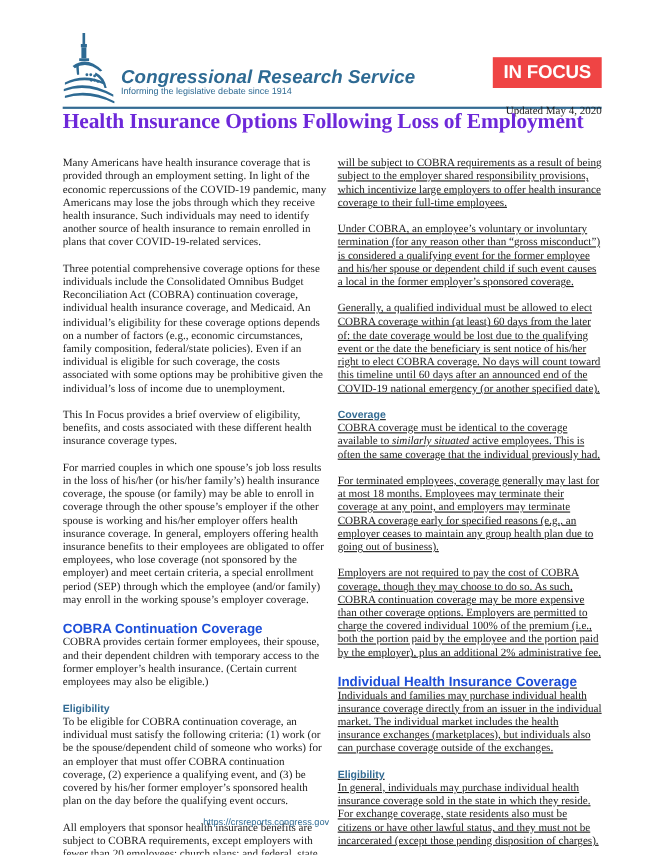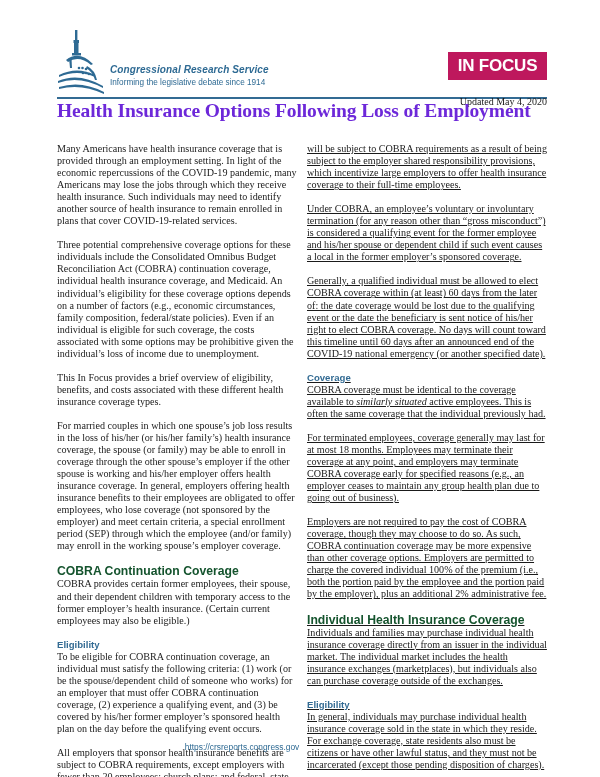--- a/index.html
+++ b/index.html
@@ -2,34 +2,34 @@
 <html><head>
   <meta charset="utf-8">
   <style>
     * { margin: 0; padding: 0; box-sizing: border-box; }
     html, body { width: 600px; height: 777px; background: #ffffff; overflow: hidden; }
     body { position: relative; font-family: "Liberation Serif", "DejaVu Serif", serif; color: #1a1a1a; }
 
     .header { position: absolute; left: 57px; top: 20px; width: 490px; height: 80px; }
     .logo-icon { position: absolute; left: 0; top: 8px; width: 48px; height: 66px; }
     .logo-text { position: absolute; left: 53px; top: 43px; }
-    .logo-title { font-family: "Liberation Sans", "DejaVu Sans", sans-serif; font-weight: bold; font-style: italic; font-size: 10px; color: #2e6a93; letter-spacing: 0.1px; line-height: 14px; }
+    .logo-title { font-family: "Liberation Sans", "DejaVu Sans", sans-serif; font-weight: bold; font-style: italic; font-size: 17px; color: #2e6a93; letter-spacing: 0.1px; line-height: 14px; }
     .logo-tagline { font-family: "Liberation Sans", "DejaVu Sans", sans-serif; font-size: 8.2px; color: #2e6a93; line-height: 10px; margin-top: 1px; }
-    .infocus { position: absolute; right: 0; top: 32px; width: 99px; height: 28px; background: #be185d; color: #ffffff; font-family: "Liberation Sans", "DejaVu Sans", sans-serif; font-weight: bold; font-size: 17px; line-height: 28px; text-align: center; letter-spacing: -0.2px; }
+    .infocus { position: absolute; right: 0; top: 32px; width: 99px; height: 28px; background: #ef4444; color: #ffffff; font-family: "Liberation Sans", "DejaVu Sans", sans-serif; font-weight: bold; font-size: 17px; line-height: 28px; text-align: center; letter-spacing: -0.2px; }
     .header-rule { position: absolute; left: 57px; top: 97px; width: 490px; height: 1.5px; background: #336b93; }
 
     .updated { position: absolute; right: 53px; top: 96px; font-size: 10px; color: #1a1a1a; padding-left: 17px; }
     .title { position: absolute; left: 57px; top: 100px; font-size: 19.5px; font-weight: bold; color: #6d28d9; white-space: nowrap; letter-spacing: -0.1px; }
 
     .col { position: absolute; top: 143px; width: 240px; font-size: 10.1px; line-height: 12.05px; }
     .col-left { left: 57px; }
     .col-right { left: 307px; text-decoration: underline; }
     .col p { margin-bottom: 12px; }
     .col p.tight { margin-bottom: 17px; }
-    .h2 { font-family: "Liberation Sans", "DejaVu Sans", sans-serif; font-weight: bold; color: #14532d; font-size: 12.2px; line-height: 14px; margin-top: 0; }
+    .h2 { font-family: "Liberation Sans", "DejaVu Sans", sans-serif; font-weight: bold; color: #1d4ed8; font-size: 12.2px; line-height: 14px; margin-top: 0; }
     .h3 { font-family: "Liberation Sans", "DejaVu Sans", sans-serif; font-weight: bold; color: #336b93; font-size: 9.6px; line-height: 12px; }
     .em { font-style: italic; }
 
     .footer { position: absolute; left: 0; width: 484px; top: 742px; text-align: center; font-family: "Liberation Sans", "DejaVu Sans", sans-serif; font-size: 8.4px; color: #2e6a93; }
   </style>
 </head>
 <body>
 
 <div class="header">
   <div class="logo-icon">

